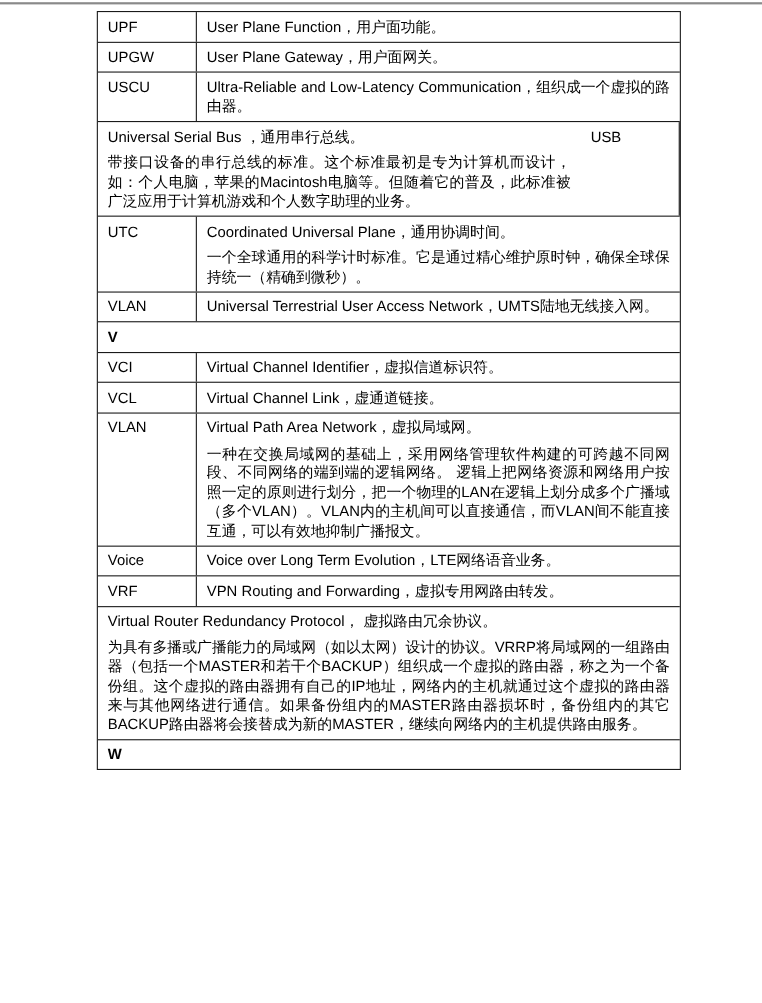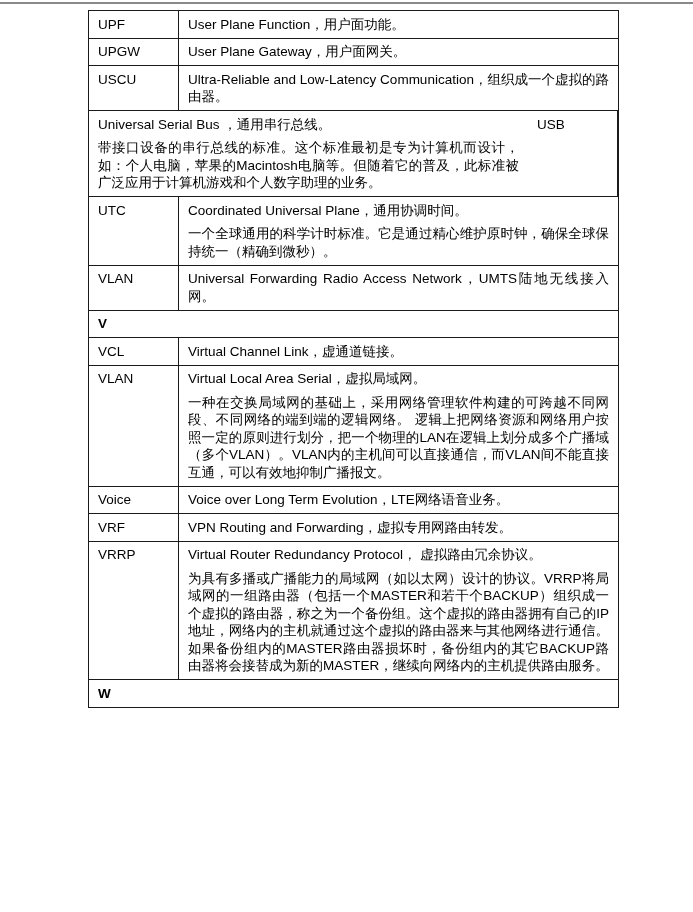--- a/index.html
+++ b/index.html
@@ -102,44 +102,52 @@
         <p class="para">Coordinated Universal Plane，通用协调时间。</p>
         <p class="para">一个全球通用的科学计时标准。它是通过精心维护原时钟，确保全球保持统一（精确到微秒）。</p>
       </div>
   </div>
 
   <div class="row entry">
     <div class="cell term">
       <span>VLAN</span>
     </div>
     <div class="cell desc">
-        <p class="para">Universal Forwarding Radio Access Network，UMTS陆地无线接入网。</p>
+        <p class="para">Universal Terrestrial User Access Network，UMTS陆地无线接入网。</p>
       </div>
   </div>
 
   <div class="row section">
     <span>V</span>
   </div>
 
+  <div class="row entry">
+    <div class="cell term">
+      <span>VCI</span>
+    </div>
+    <div class="cell desc">
+        <p class="para">Virtual Channel Identifier，虚拟信道标识符。</p>
+      </div>
+  </div>
 
   <div class="row entry">
     <div class="cell term">
       <span>VCL</span>
     </div>
     <div class="cell desc">
         <p class="para">Virtual Channel Link，虚通道链接。</p>
       </div>
   </div>
 
   <div class="row entry">
     <div class="cell term">
       <span>VLAN</span>
     </div>
     <div class="cell desc">
-        <p class="para">Virtual Local Area Serial，虚拟局域网。</p>
+        <p class="para">Virtual Path Area Network，虚拟局域网。</p>
         <p class="para">一种在交换局域网的基础上，采用网络管理软件构建的可跨越不同网段、不同网络的端到端的逻辑网络。 逻辑上把网络资源和网络用户按照一定的原则进行划分，把一个物理的LAN在逻辑上划分成多个广播域（多个VLAN）。VLAN内的主机间可以直接通信，而VLAN间不能直接互通，可以有效地抑制广播报文。</p>
       </div>
   </div>
 
   <div class="row entry">
     <div class="cell term">
       <span>Voice</span>
     </div>
     <div class="cell desc">
         <p class="para">Voice over Long Term Evolution，LTE网络语音业务。</p>
@@ -150,23 +158,20 @@
   <div class="row entry">
     <div class="cell term">
       <span>VRF</span>
     </div>
     <div class="cell desc">
         <p class="para">VPN Routing and Forwarding，虚拟专用网路由转发。</p>
       </div>
   </div>
 
   <div class="row entry">
-    <div class="cell term">
-      <span>VRRP</span>
-    </div>
     <div class="cell desc">
         <p class="para">Virtual Router Redundancy Protocol， 虚拟路由冗余协议。</p>
         <p class="para">为具有多播或广播能力的局域网（如以太网）设计的协议。VRRP将局域网的一组路由器（包括一个MASTER和若干个BACKUP）组织成一个虚拟的路由器，称之为一个备份组。这个虚拟的路由器拥有自己的IP地址，网络内的主机就通过这个虚拟的路由器来与其他网络进行通信。如果备份组内的MASTER路由器损坏时，备份组内的其它BACKUP路由器将会接替成为新的MASTER，继续向网络内的主机提供路由服务。</p>
       </div>
   </div>
 
 
   <div class="row section">
     <span>W</span>
   </div>

